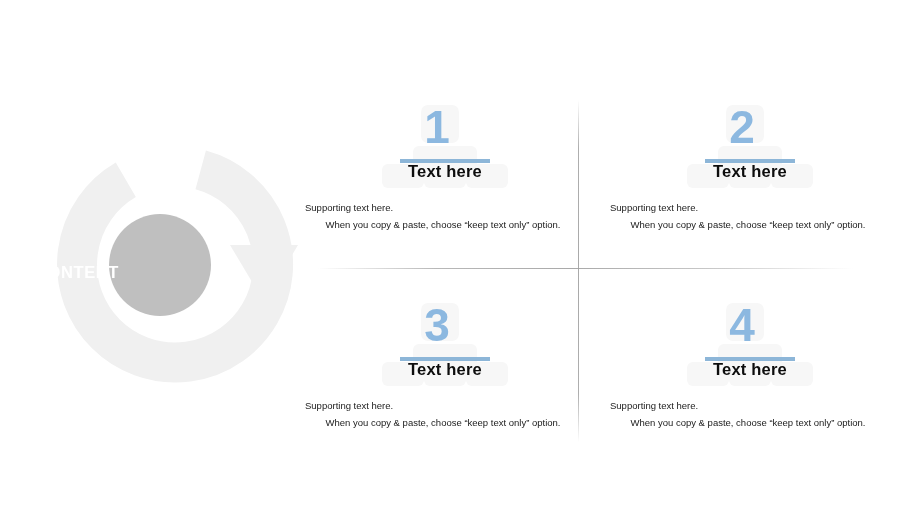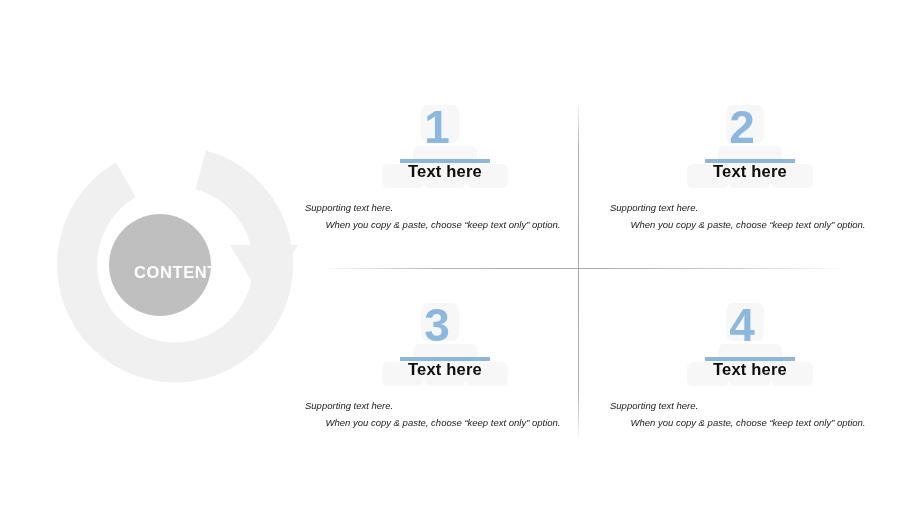--- a/index.html
+++ b/index.html
@@ -21,27 +21,27 @@
     position: absolute;
     left: 52px;
     top: 140px;
     width: 250px;
     height: 250px;
   }
   #cycle-graphic svg { display: block; }
 
   .content-circle-label {
     position: absolute;
-    left: 16px;
+    left: 0;
     top: 0;
     width: 250px;
     height: 250px;
     display: flex;
     align-items: center;
-    justify-content: center;
+    justify-content: flex-start;
     pointer-events: none;
   }
   .content-circle-label span {
     color: #ffffff;
     font-size: 16.5px;
     font-weight: bold;
     letter-spacing: 0.6px;
     transform: translate(-17px, 7px);
   }
 
@@ -154,21 +154,20 @@
     color: #0d0d0d;
     letter-spacing: 0.2px;
   }
 
   
   .support {
     position: absolute;
     left: 13px;
     top: 110px;
     width: 276px;
-    font-style: italic;
   }
   .support p {
     margin: 0 0 5px 0;
     font-size: 9.5px;
     line-height: 1.28;
     color: #1a1a1a;
   }
   .support p:last-child { margin-bottom: 0; text-align: center; }
 </style>
 </head>

